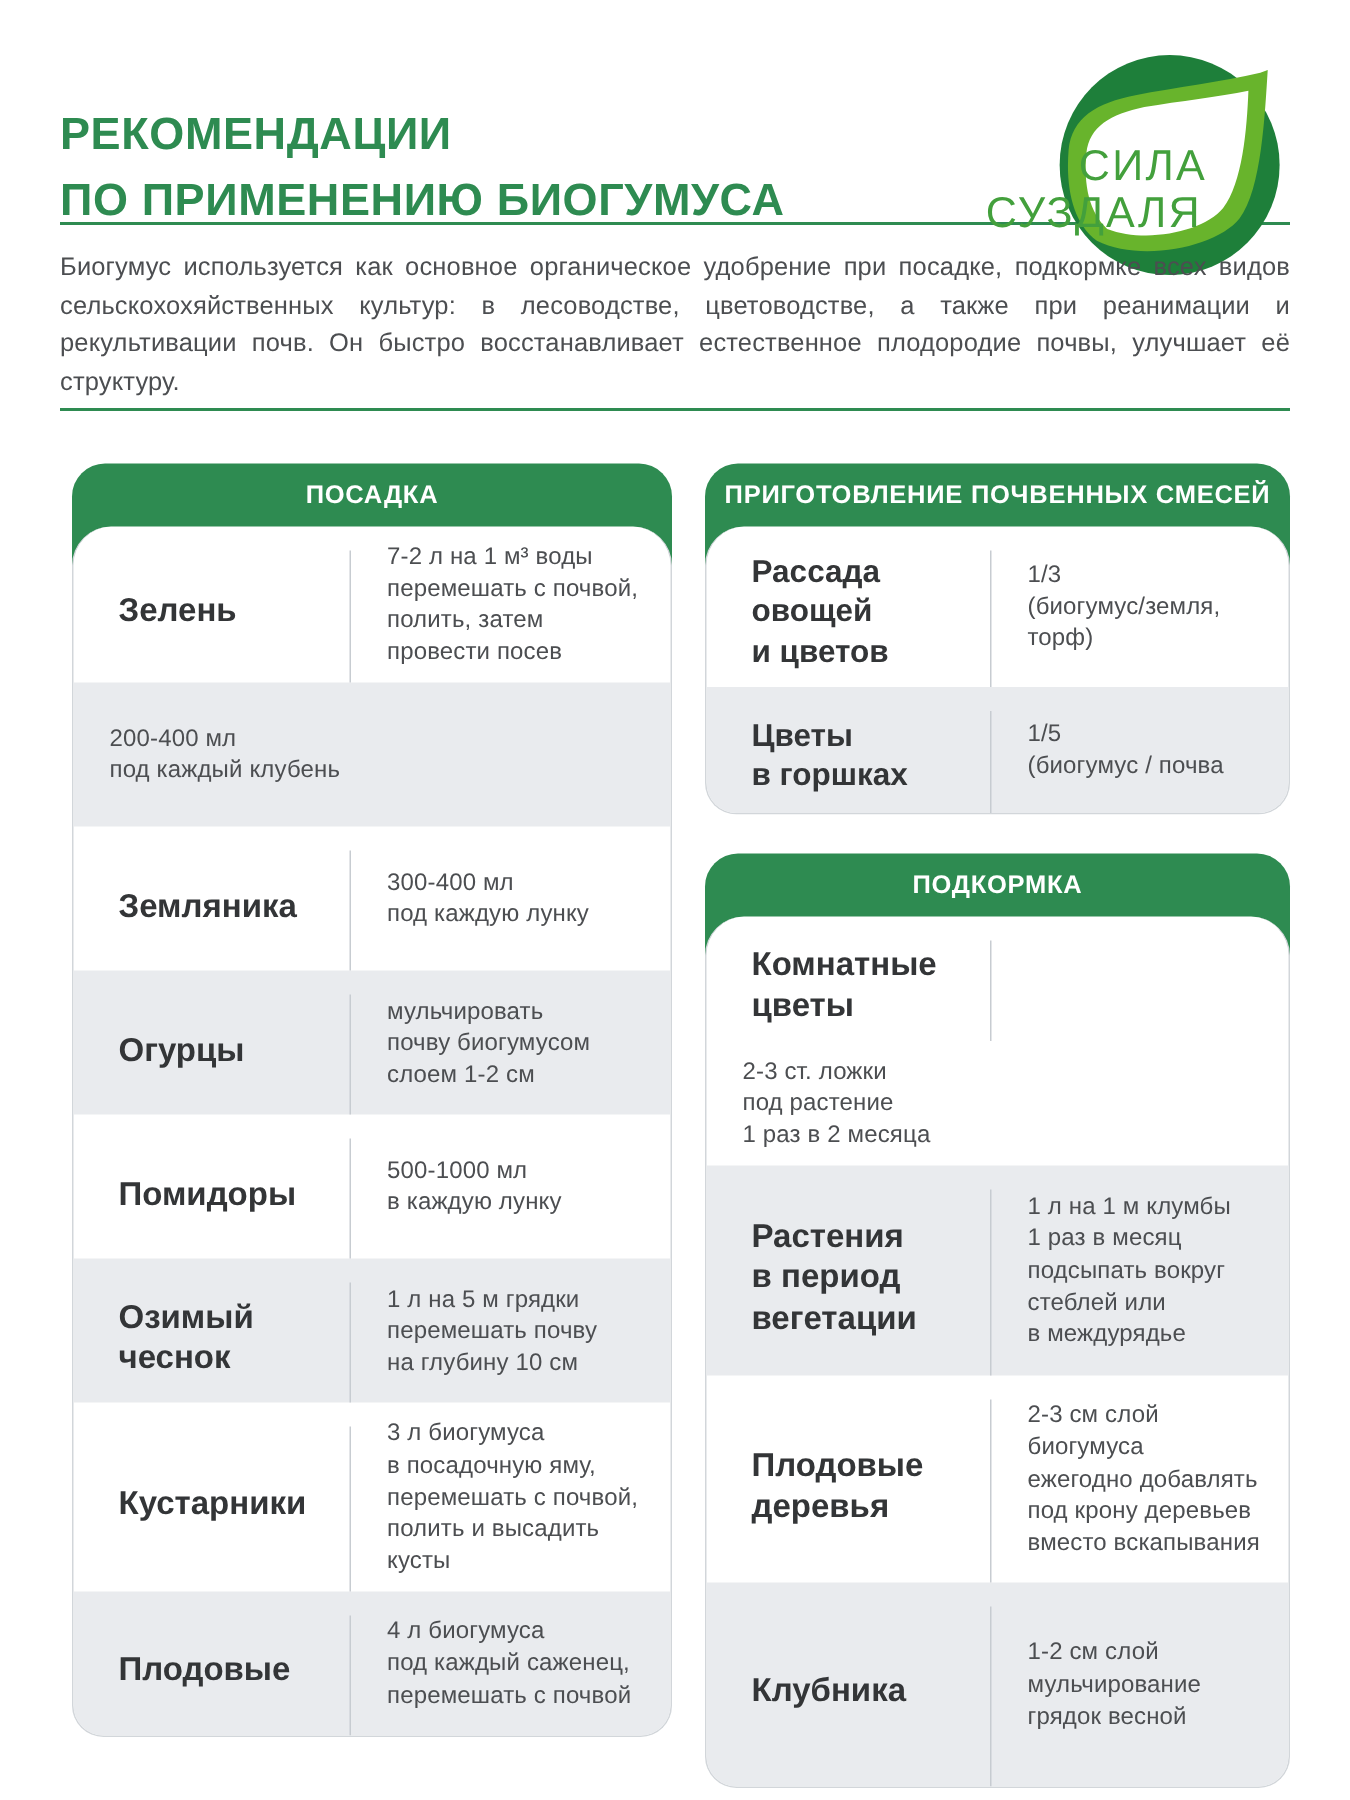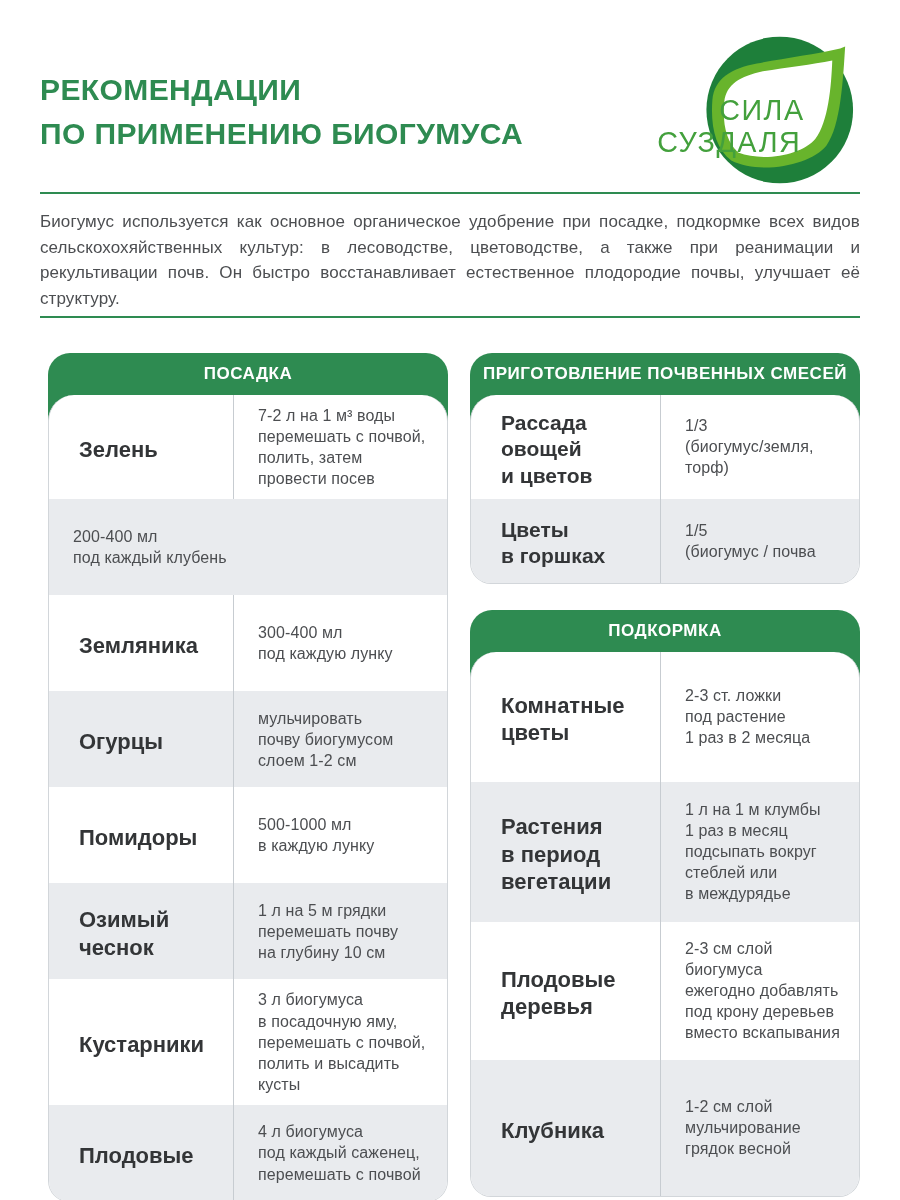--- a/index.html
+++ b/index.html
@@ -18,21 +18,21 @@
   body{
     width:900px;height:1200px;
     font-family:"Liberation Sans", sans-serif;
     position:relative;overflow:hidden;
   }
   .page{width:900px;height:1200px;background:#fff;}
 
   
   .masthead{
     display:flex;justify-content:space-between;align-items:flex-start;
-    padding:30px 38px 0 40px;height:192px;
+    padding:30px 38px 0 40px;height:148px;
   }
   .page-title{
     margin-top:38px;
     color:var(--accent-green);
     font-size:30px;font-weight:bold;line-height:1.45;
     letter-spacing:.4px;white-space:pre-line;
   }
   .logo{width:218px;height:162px;flex:none;}
 
   
@@ -62,40 +62,41 @@
     border:1px solid var(--border-gray);border-top:none;
     border-radius:26px 26px 21px 21px;
     overflow:hidden;
   }
   .row{display:flex;align-items:stretch;min-height:96px;}
   .row:nth-child(even){background:var(--row-gray);}
   .cell{display:flex;align-items:center;white-space:pre-line;}
   .cell.name{
     font-weight:bold;color:var(--text-dark);
     font-size:22px;line-height:1.25;
-    padding:15px 8px 10px 30px;
+    padding:2px 8px 10px 30px;
     border-right:1px solid var(--divider-gray);
     flex:none;
+    margin-top:16px;
   }
   .cell.value{
     color:var(--text-body);
     font-size:16px;line-height:1.32;letter-spacing:.1px;
     padding:10px 8px 10px 24px;flex:1;
   }
 
   #posadka .cell.name{width:185px;}
   #posadka .row{min-height:96px;}
   #posadka .row:nth-child(7){min-height:116px;}
 
   #smesi .cell.name{width:190px;font-size:21px;}
   #smesi .row{min-height:90px;}
   #smesi .row:nth-child(2){min-height:84px;}
 
   #podkormka .cell.name{width:190px;}
-  #podkormka .row:nth-child(1){min-height:130px;}
+  #podkormka .row:nth-child(1){min-height:130px;flex-direction:column;}
   #podkormka .row:nth-child(2){min-height:140px;justify-content:flex-end;}
   #podkormka .row:nth-child(3){min-height:138px;}
   #podkormka .row:nth-child(4){min-height:136px;}
 
   
   .logo .circle{fill:var(--logo-circle-green);}
   .logo .leaf-outer{fill:var(--leaf-green);}
   .logo .leaf-inner{fill:#ffffff;}
   .logo text{
     fill:var(--logo-text-green);

